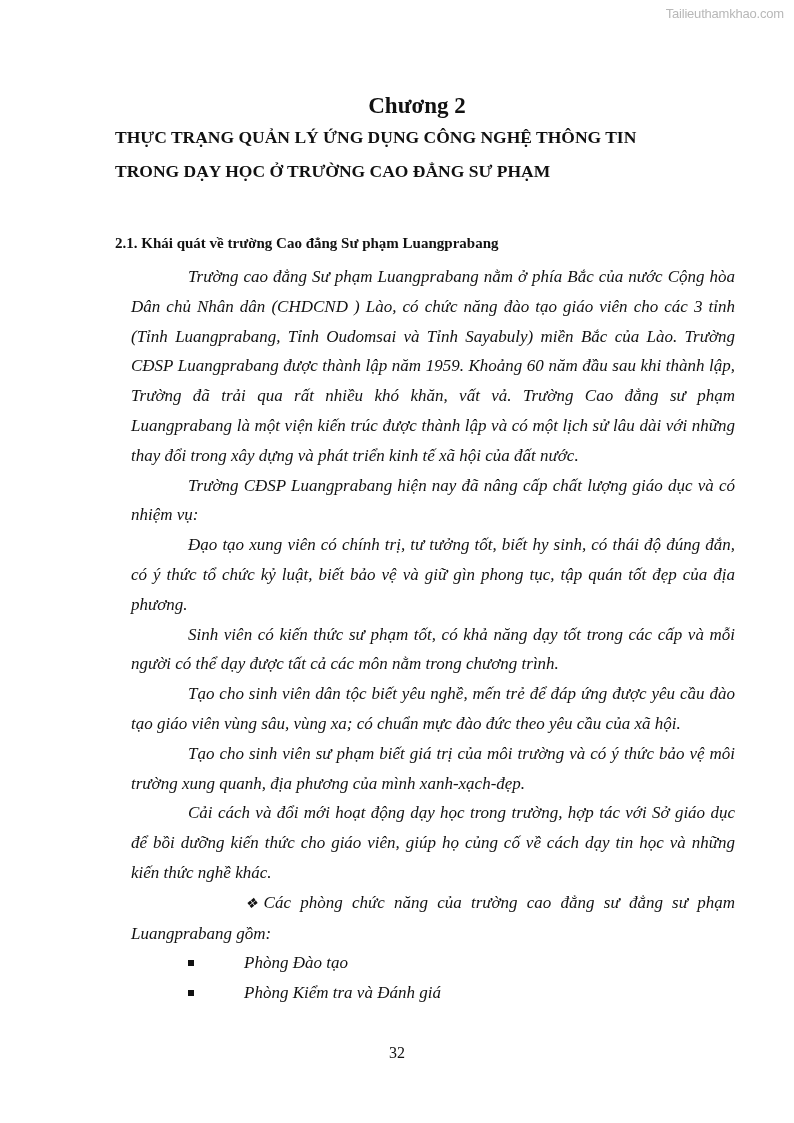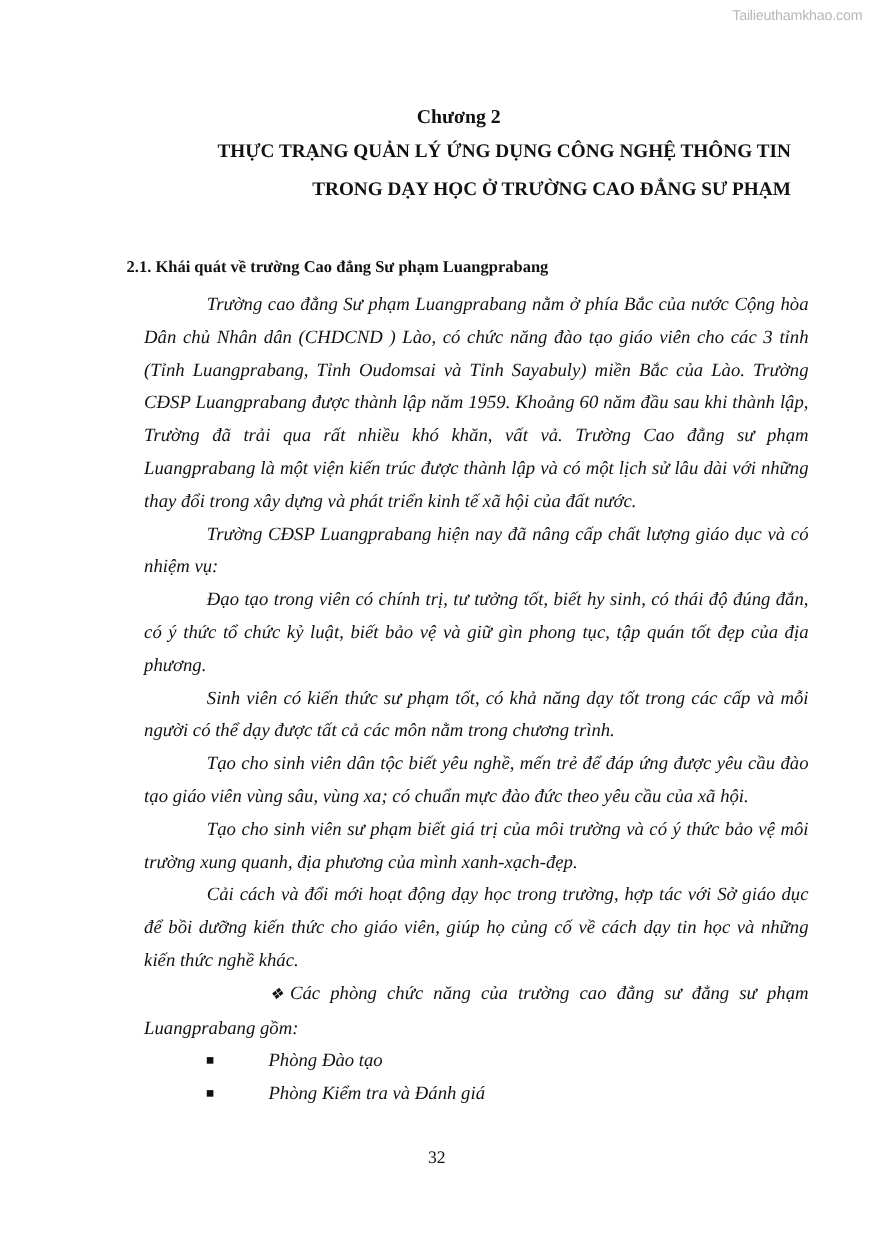--- a/index.html
+++ b/index.html
@@ -9,25 +9,25 @@
   }
   .watermark {
     position: absolute; top: 6px; right: 10px;
     font-family: "Liberation Sans", sans-serif; font-size: 13px;
     color: #b8b8b8; letter-spacing: -0.2px;
   }
   .page {
     position: absolute; left: 115px; top: 92px; width: 604px;
   }
   .chapter {
-    text-align: center; font-weight: bold; font-size: 18px;
+    text-align: center; font-weight: bold; font-size: 23px;
     line-height: 28px; margin: 0;
   }
   .title-line {
-    text-align: right; font-weight: bold; font-size: 17.5px;
+    text-align: left; font-weight: bold; font-size: 17.5px;
     line-height: 34px; margin: 0; white-space: nowrap;
   }
   .title-block { margin-top: 0; }
   .section-heading {
     font-weight: bold; font-size: 15px; margin: 0;
     position: absolute; top: 143px; left: 0;
   }
   .body-text {
     position: absolute; top: 170px; left: 16px; width: 604px;
     font-size: 17px; line-height: 29.8px; font-style: italic;
@@ -61,21 +61,21 @@
     <p class="title-line">THỰC TRẠNG QUẢN LÝ ỨNG DỤNG CÔNG NGHỆ THÔNG TIN</p>
     <p class="title-line">TRONG DẠY HỌC Ở TRƯỜNG CAO ĐẲNG SƯ PHẠM</p>
   </div>
 </div>
 
 <div class="page" style="top:92px;">
   <p class="section-heading">2.1. Khái quát về trường Cao đẳng Sư phạm Luangprabang</p>
   <div class="body-text">
     <p class="para">Trường cao đẳng Sư phạm Luangprabang nằm ở phía Bắc của nước Cộng hòa Dân chủ Nhân dân (CHDCND ) Lào, có chức năng đào tạo giáo viên cho các 3 tỉnh (Tỉnh Luangprabang, Tỉnh Oudomsai và Tỉnh Sayabuly) miền Bắc của Lào. Trường CĐSP Luangprabang được thành lập năm 1959. Khoảng 60 năm đầu sau khi thành lập, Trường đã trải qua rất nhiều khó khăn, vất vả. Trường Cao đẳng sư phạm Luangprabang là một viện kiến trúc được thành lập và có một lịch sử lâu dài với những thay đổi trong xây dựng và phát triển kinh tế xã hội của đất nước.</p>
     <p class="para">Trường CĐSP Luangprabang hiện nay đã nâng cấp chất lượng giáo dục và có nhiệm vụ:</p>
-    <p class="para">Đạo tạo trong viên có chính trị, tư tưởng tốt, biết hy sinh, có thái độ đúng đắn, có ý thức tổ chức kỷ luật, biết bảo vệ và giữ gìn phong tục, tập quán tốt đẹp của địa phương.</p>
+    <p class="para">Đạo tạo xung viên có chính trị, tư tưởng tốt, biết hy sinh, có thái độ đúng đắn, có ý thức tổ chức kỷ luật, biết bảo vệ và giữ gìn phong tục, tập quán tốt đẹp của địa phương.</p>
     <p class="para">Sinh viên có kiến thức sư phạm tốt, có khả năng dạy tốt trong các cấp và mỗi người có thể dạy được tất cả các môn nằm trong chương trình.</p>
     <p class="para">Tạo cho sinh viên dân tộc biết yêu nghề, mến trẻ để đáp ứng được yêu cầu đào tạo giáo viên vùng sâu, vùng xa; có chuẩn mực đào đức theo yêu cầu của xã hội.</p>
     <p class="para">Tạo cho sinh viên sư phạm biết giá trị của môi trường và có ý thức bảo vệ môi trường xung quanh, địa phương của mình xanh-xạch-đẹp.</p>
     <p class="para">Cải cách và đổi mới hoạt động dạy học trong trường, hợp tác với Sở giáo dục để bồi dưỡng kiến thức cho giáo viên, giúp họ củng cố về cách dạy tin học và những kiến thức nghề khác.</p>
     <p class="para"><span class="diamond">❖</span><span>Các phòng chức năng của trường cao đẳng sư đẳng sư phạm Luangprabang gồm:</span></p>
     <div class="bullet-item">
       <span class="bullet-square"></span>
       <span>Phòng Đào tạo</span>
     </div>
     <div class="bullet-item">

